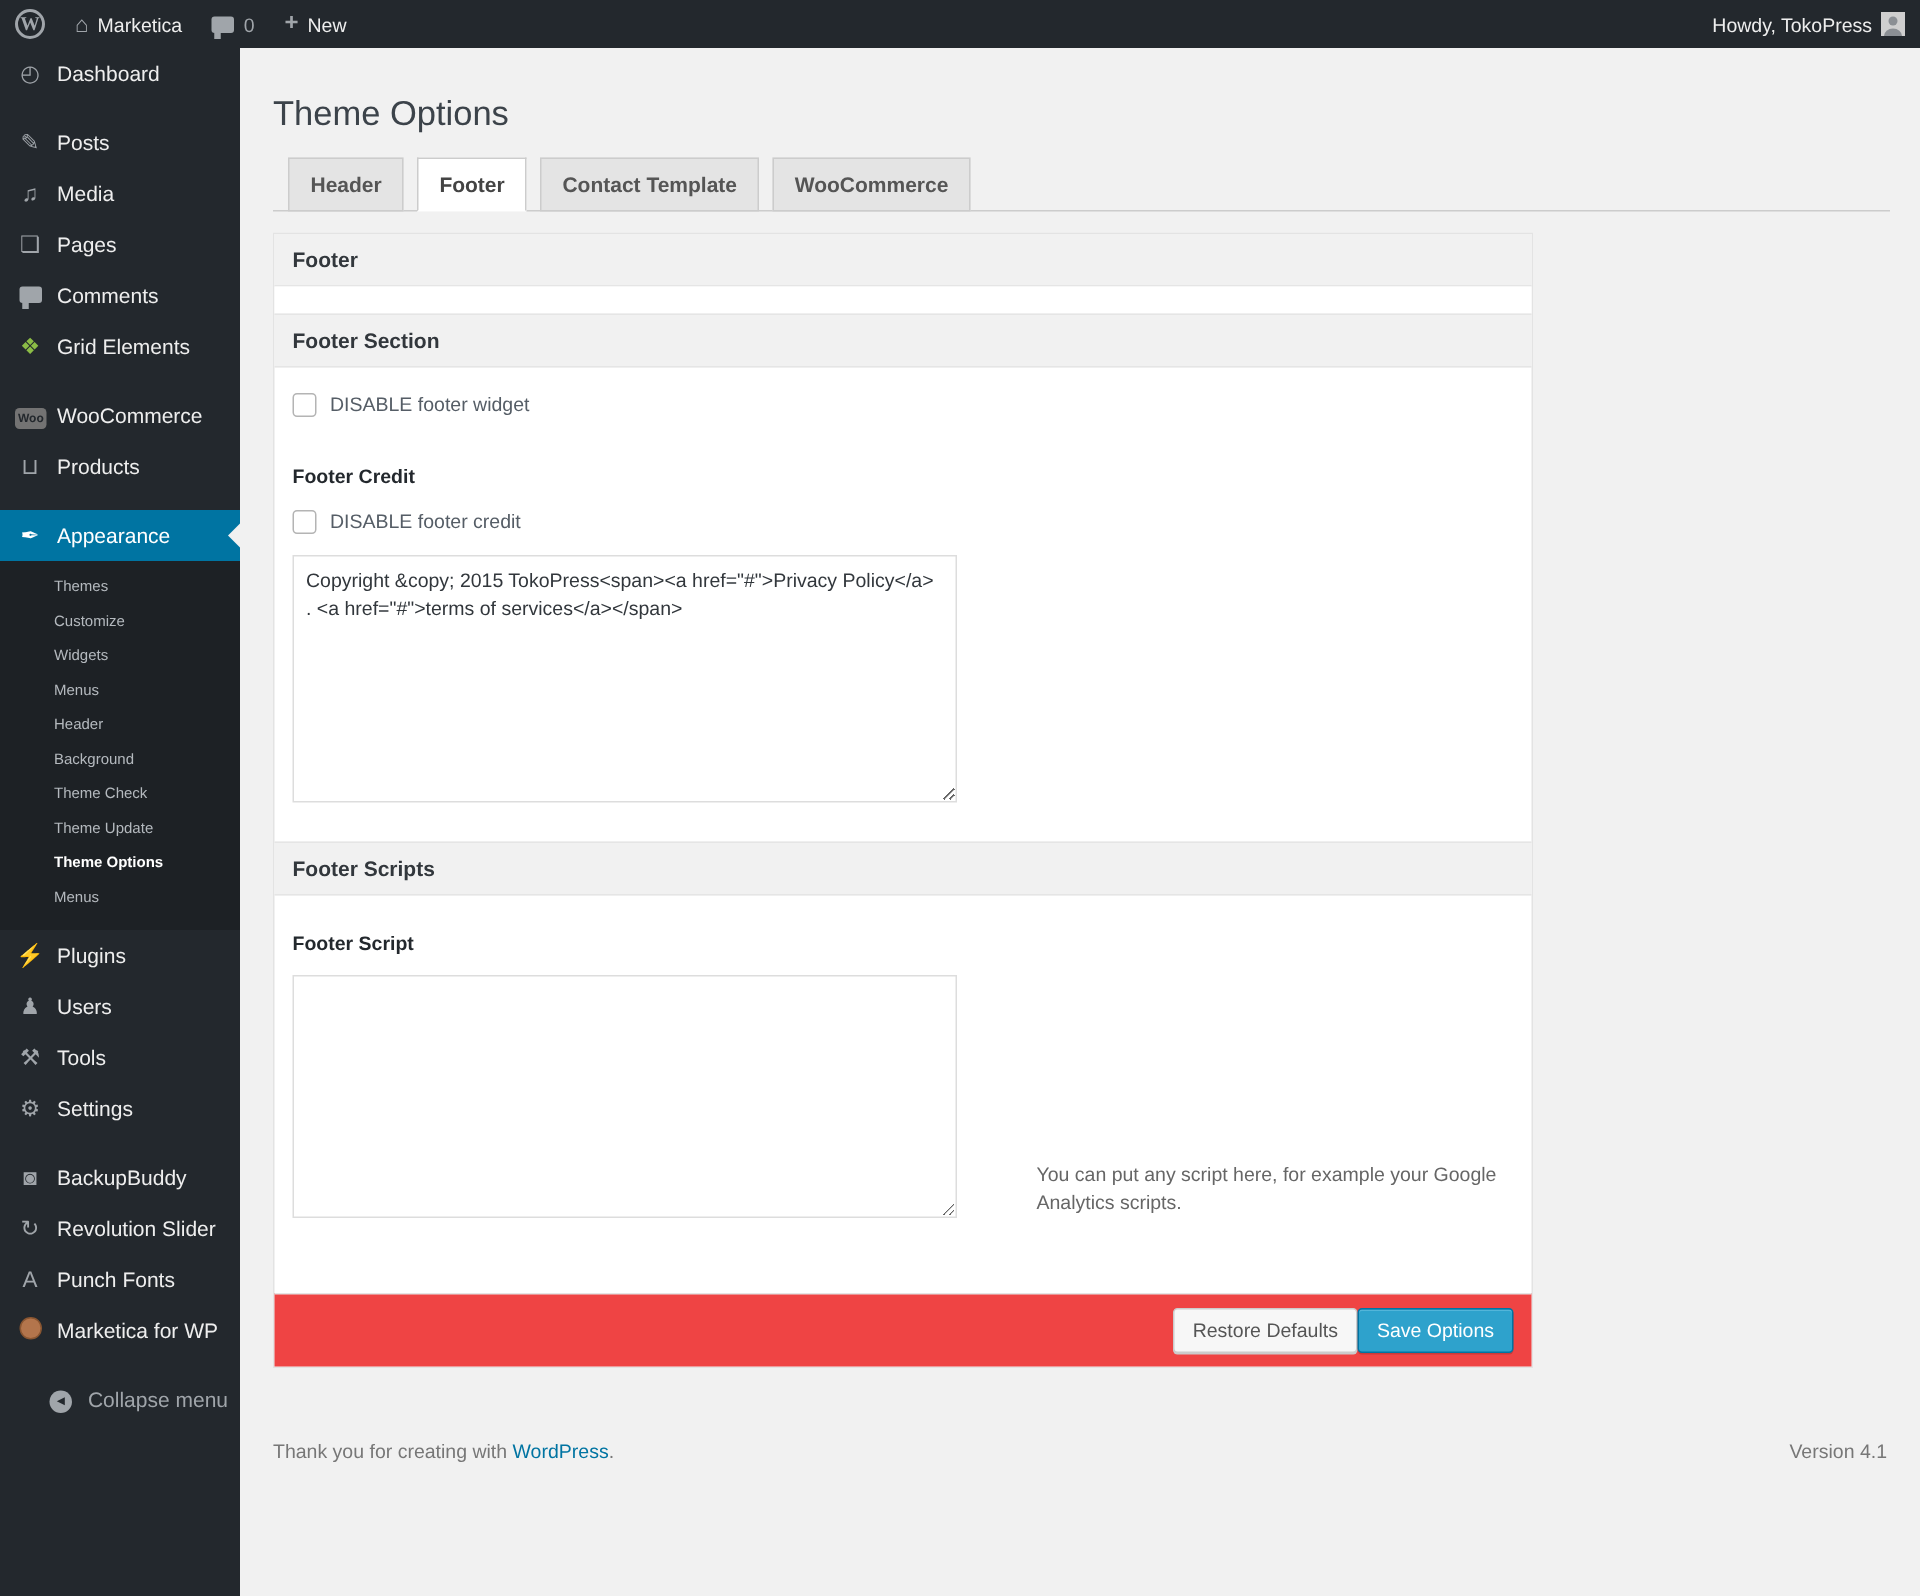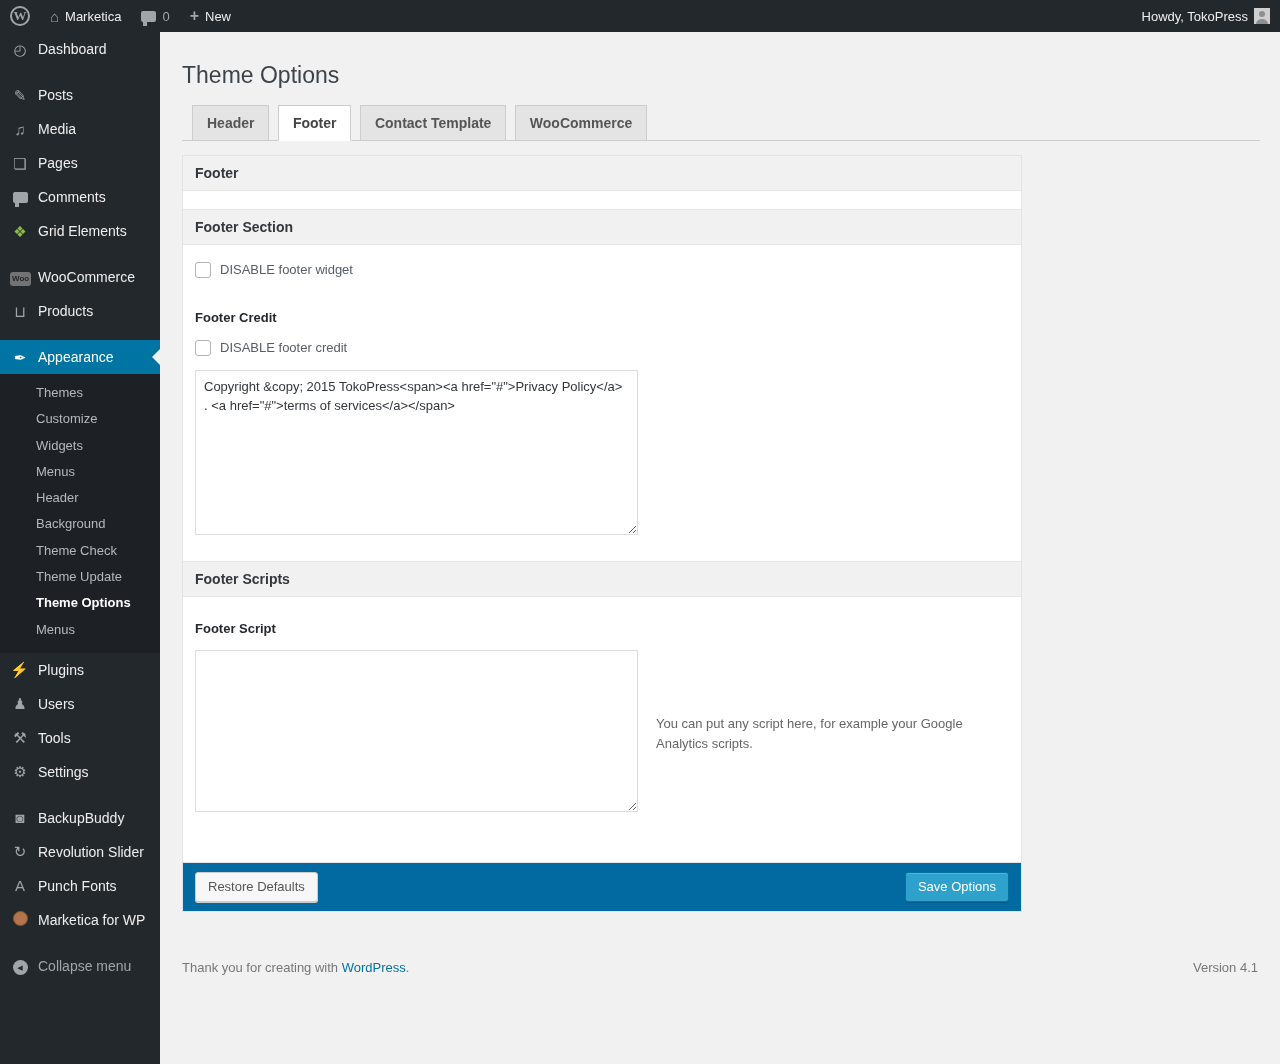--- a/index.html
+++ b/index.html
@@ -57,39 +57,39 @@
   .menu-item.current .mi-icon { color:#fff; }
   .menu-arrow {
     position:absolute; right:0; top:50%; transform:translateY(-50%);
     width:0; height:0;
     border-top:8px solid transparent; border-bottom:8px solid transparent;
     border-right:8px solid #f1f1f1;
   }
   .menu-gap { height:12px; }
   .submenu { background:#1d2125; padding:6px 0 10px; }
   .submenu-item {
-    display:block; padding:6px 12px 6px 36px; font-size:13px;
+    display:block; padding:6px 12px 6px 36px; font-size:10px;
     color:#b4b9be; cursor:pointer; line-height:1.1;
   }
   .submenu-item.current-sub { color:#fff; font-weight:bold; }
   .woo-badge {
     display:inline-block; background:#737373; color:#23282d;
     font-size:8px; font-weight:bold; padding:3px 2px; border-radius:3px; line-height:1;
   }
   .grid-el-icon { color:#8bbc46 !important; }
   .mailchimp-circle {
     display:inline-block; width:15px; height:15px; border-radius:50%;
     background:#b3754c; border:1px solid #8a5631;
   }
   .collapse-circle {
     display:inline-flex; width:15px; height:15px; border-radius:50%;
     background:#a0a5aa; color:#23282d; align-items:center; justify-content:center;
     font-size:7px;
   }
-  .collapse-item { color:#a0a5aa; }
+  .collapse-item { color:#a0a5aa;justify-content:flex-end; }
 
   
   .content {
     position:absolute; top:32px; left:160px; right:0; bottom:0;
     background:#f1f1f1; padding:0 20px 0 22px;
   }
   .page-title {
     margin-top:20px; padding:9px 0 4px;
     font-size:23px; font-weight:400; color:#3c434a; line-height:1.3;
   }
@@ -123,27 +123,27 @@
     width:16px; height:16px; background:#fff; border:1px solid #b4b4b4;
     border-radius:3px; flex:none; cursor:pointer;
   }
   .check-label { font-size:13px; color:#555d66; cursor:pointer; }
   .ta {
     display:block; margin-top:14px; width:443px; height:165px;
     border:1px solid #ddd; background:#fff; color:#32373c;
     font-family:"Liberation Sans", sans-serif; font-size:13px;
     padding:6px 8px; resize:both; line-height:1.5; outline:none;
   }
-  .field-row { display:flex; align-items:center; }
+  .field-row { display:flex; align-items:flex-end;gap:35px; }
   .help-text {
     font-size:13px; color:#666; width:310px; margin:20px 0 0 18px; line-height:1.5;
   }
   .button-bar {
-    background:#0369a1; border-top:1px solid #e5e5e5;
-    padding:9px 12px; display:flex; align-items:center; justify-content:space-between;
+    background:#ef4444; border-top:1px solid #e5e5e5;
+    padding:9px 12px; display:flex; align-items:center; justify-content:flex-end;
   }
   .btn {
     font-size:13px; border-radius:3px; padding:5px 12px; cursor:pointer; line-height:1.4;
   }
   .btn-secondary {
     background:#f7f7f7; border:1px solid #ccc; color:#555;
     box-shadow:0 1px 0 #ccc;
   }
   .btn-primary {
     background:#2ea2cc; border:1px solid #0074a2; color:#fff;

